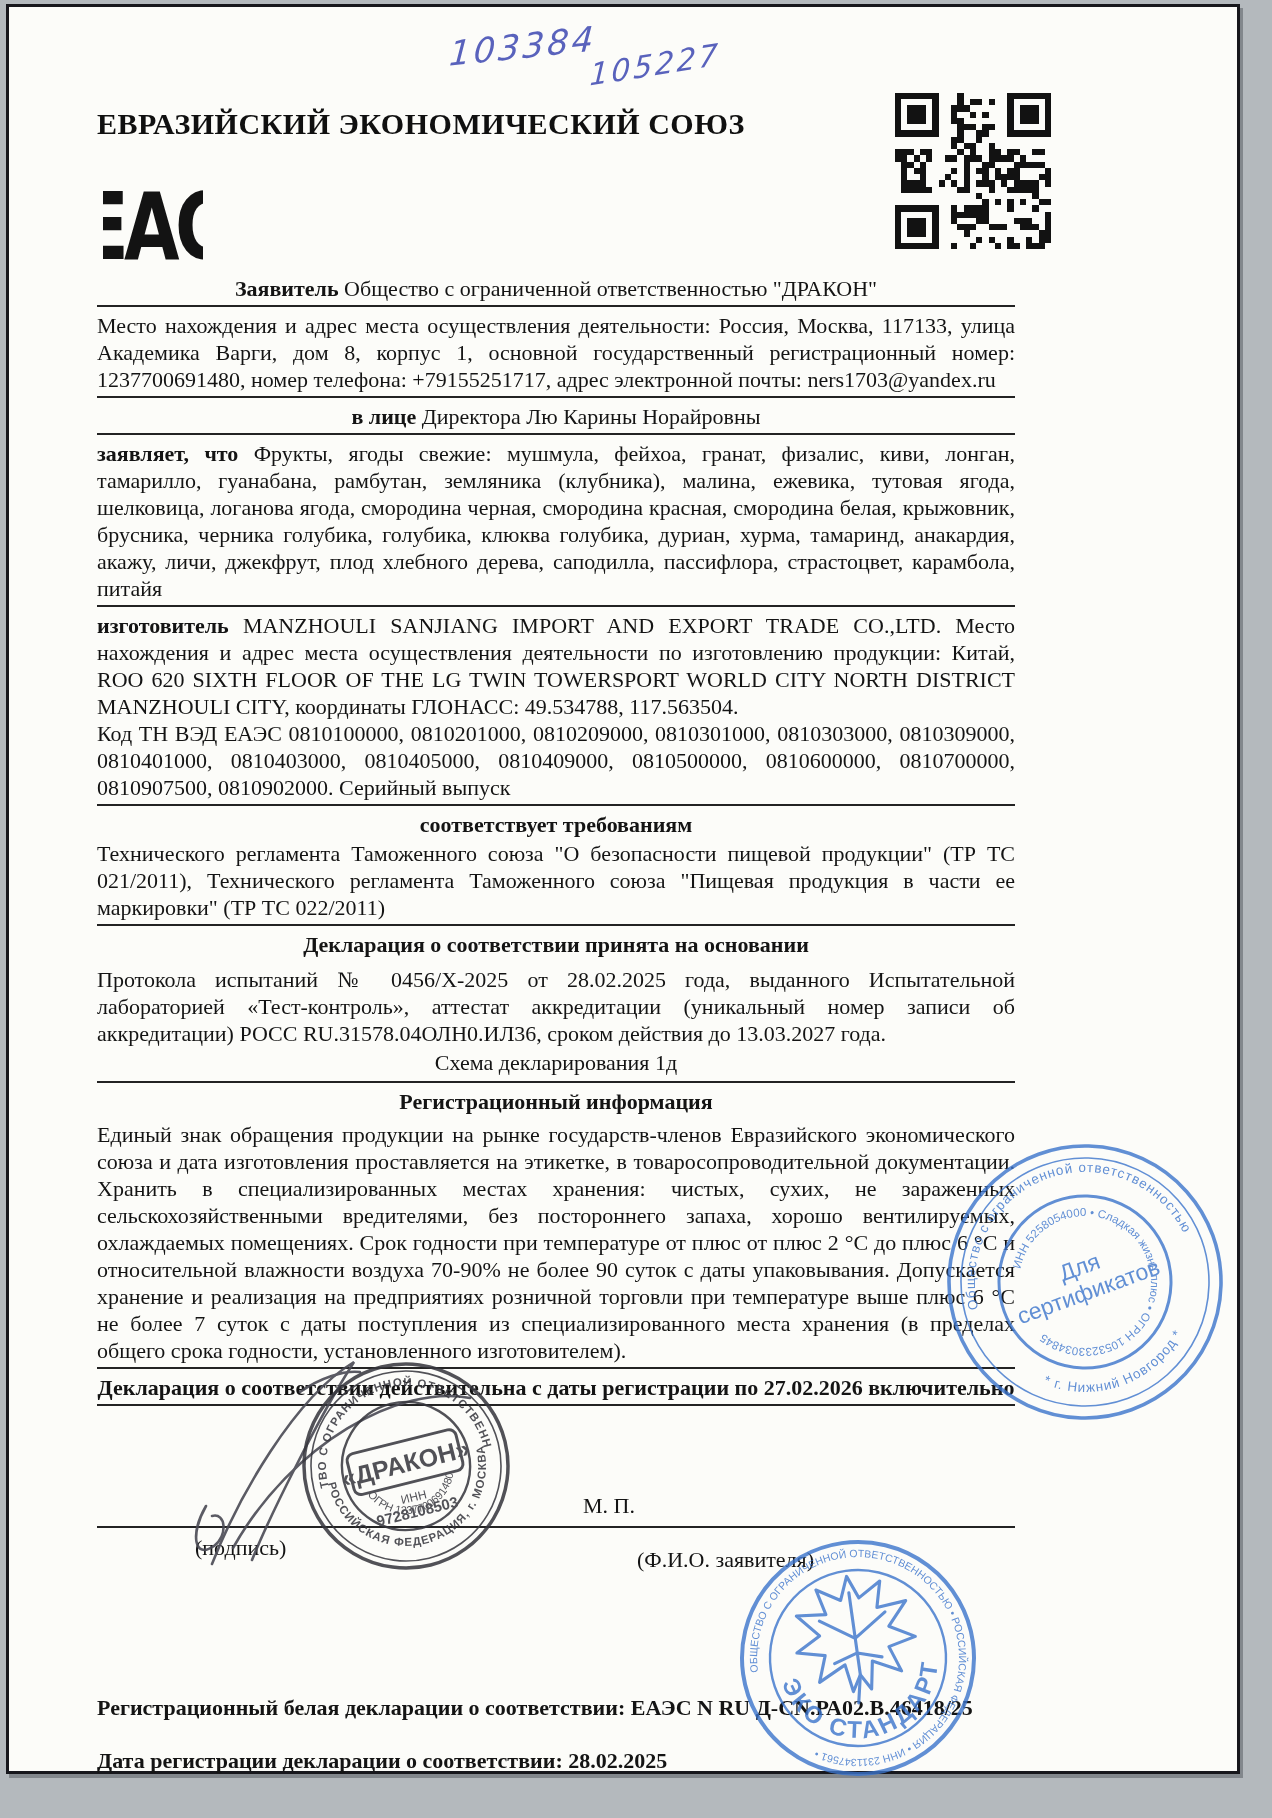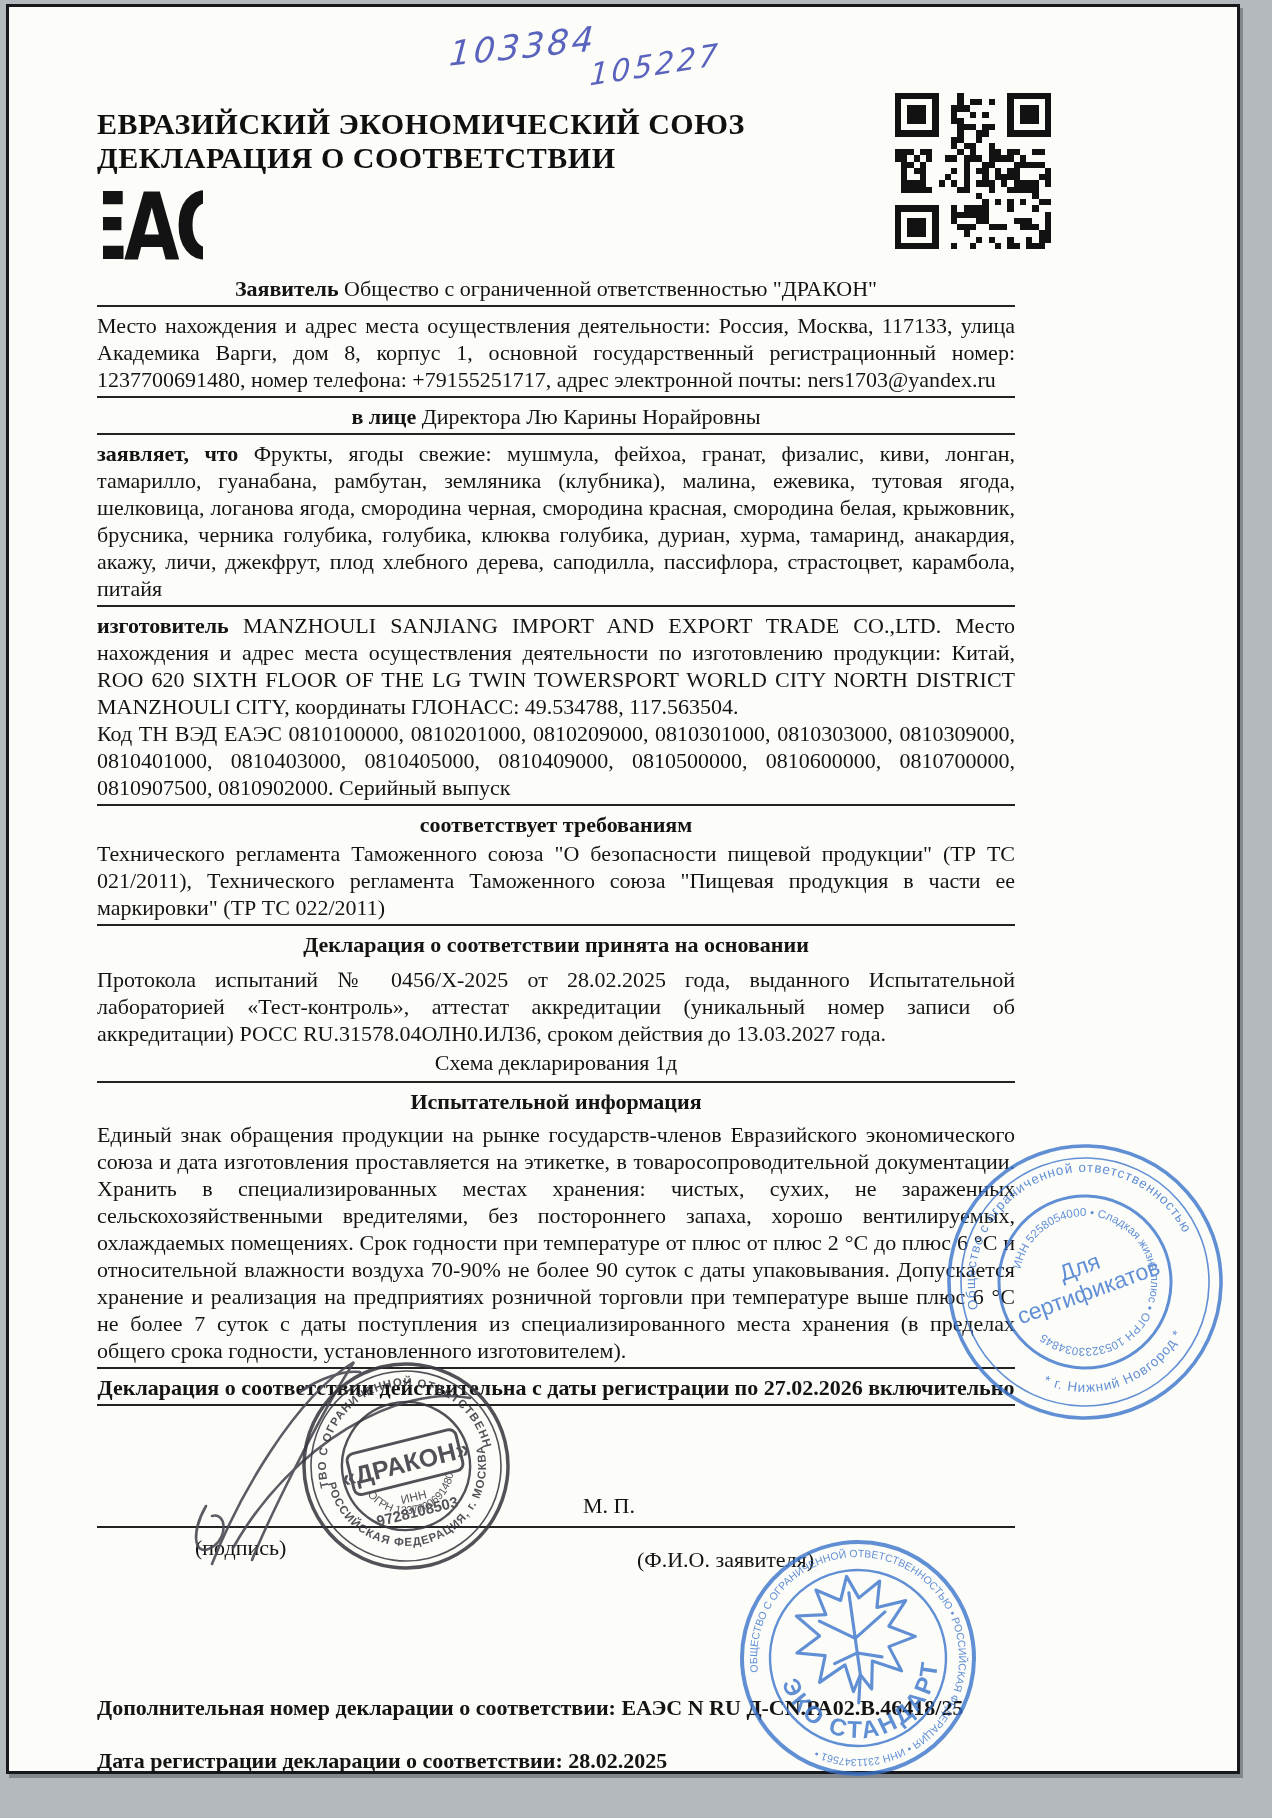--- a/index.html
+++ b/index.html
@@ -57,21 +57,20 @@
 <body>
 
 <div class="paper">
   <div class="content">
 
     <div class="header">
       <div class="hand hand1">103384</div>
       <div class="hand hand2">105227</div>
       <div class="title">
         <div>ЕВРАЗИЙСКИЙ ЭКОНОМИЧЕСКИЙ СОЮЗ</div>
-        <div>ДЕКЛАРАЦИЯ О СООТВЕТСТВИИ</div>
       </div>
       <svg class="eac" viewBox="0 0 100 84">
         <g transform="scale(0.78,1)">
           <text x="62" y="76" text-anchor="middle" font-family="DejaVu Sans, sans-serif" font-weight="bold" font-size="92" letter-spacing="-6" fill="#131313">ЕАС</text>
         </g>
       </svg>
       <div class="qr">
         <svg id="qr" viewBox="0 0 25 25">
             <rect x="0" y="0" width="7" height="1"></rect>
             <rect x="0" y="6" width="7" height="1"></rect>
@@ -290,34 +289,34 @@
 
     <p class="sec bold">соответствует требованиям</p>
     <p class="sec ruled just">Технического регламента Таможенного союза "О безопасности пищевой продукции" (ТР ТС 021/2011), Технического регламента Таможенного союза "Пищевая продукция в части ее маркировки" (ТР ТС 022/2011)</p>
 
     <p class="sec bold">Декларация о соответствии принята на основании</p>
     <div class="ruled">
       <p class="sec just" style="margin-top:8px">Протокола испытаний № 0456/Х-2025 от 28.02.2025 года, выданного Испытательной лабораторией «Тест-контроль», аттестат аккредитации (уникальный номер записи об аккредитации) РОСС RU.31578.04ОЛН0.ИЛ36, сроком действия до 13.03.2027 года.</p>
       <p class="sec">Схема декларирования 1д</p>
     </div>
 
-    <p class="sec bold">Испытательной информация</p>
+    <p class="sec bold">Регистрационный информация</p>
     <p class="sec ruled just" style="margin-top:6px">Единый знак обращения продукции на рынке государств-членов Евразийского экономического союза и дата изготовления проставляется на этикетке, в товаросопроводительной документации. Хранить в специализированных местах хранения: чистых, сухих, не зараженных сельскохозяйственными вредителями, без постороннего запаха, хорошо вентилируемых, охлаждаемых помещениях. Срок годности при температуре от плюс от плюс 2 °С до плюс 6 °С и относительной влажности воздуха 70-90% не более 90 суток с даты упаковывания. Допускается хранение и реализация на предприятиях розничной торговли при температуре выше плюс 6 °С не более 7 суток с даты поступления из специализированного места хранения (в пределах общего срока годности, установленного изготовителем).</p>
 
     <p class="sec ruled bold">Декларация о соответствии  действительна с даты регистрации по 27.02.2026 включительно</p>
 
     <div class="sigblock">
       <div class="sig-line"></div>
       <span class="mp">М. П.</span>
       <span class="sign-cap">(подпись)</span>
       <span class="holder-cap">(Ф.И.О. заявителя)</span>
     </div>
 
     <p class="reg1">
-      <span>Дополнительная номер декларации о соответствии:</span>
+      <span>Регистрационный белая декларации о соответствии:</span>
       <span>ЕАЭС N RU Д-CN.РА02.В.46418/25</span>
     </p>
     <p class="reg2">
       <span>Дата регистрации декларации о соответствии:</span>
       <span>28.02.2025</span>
     </p>
 
   </div>
 </div>
 

